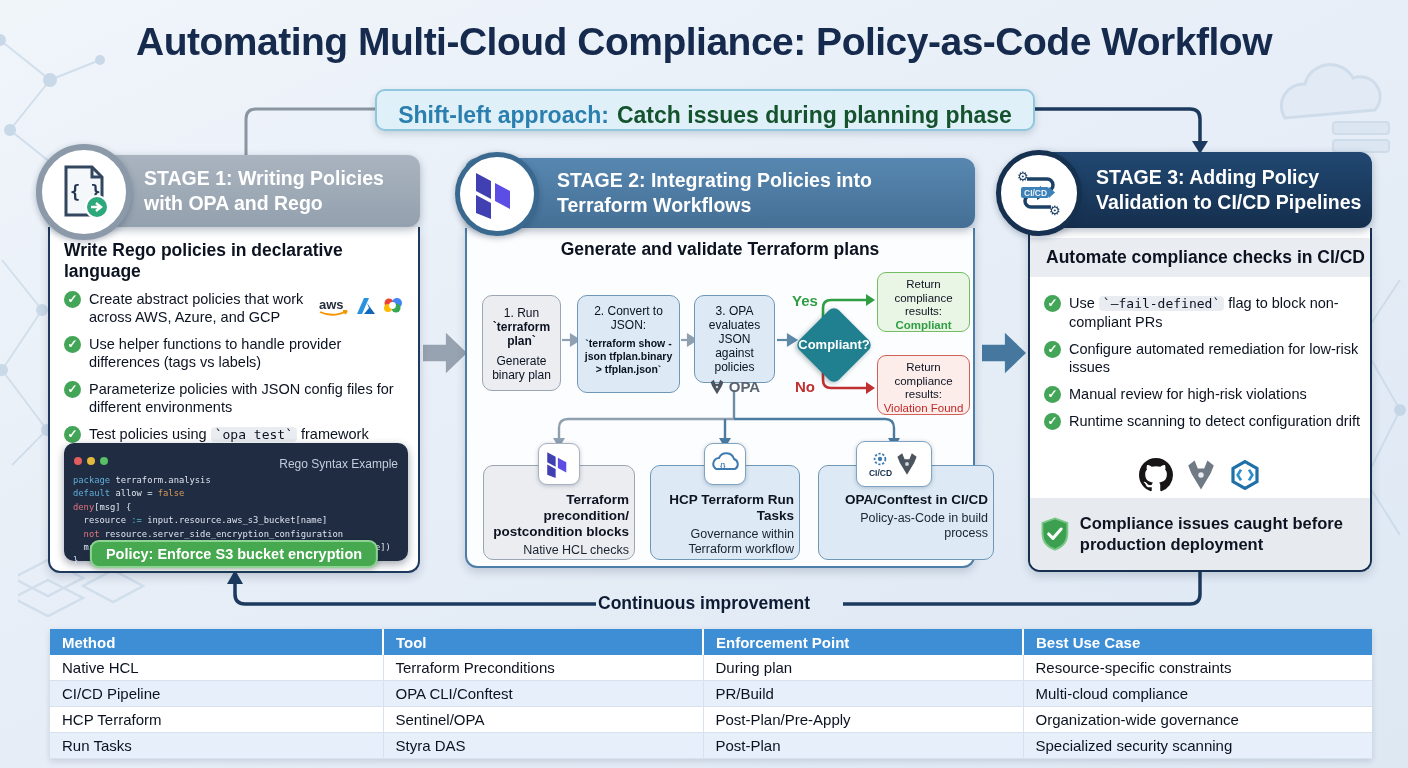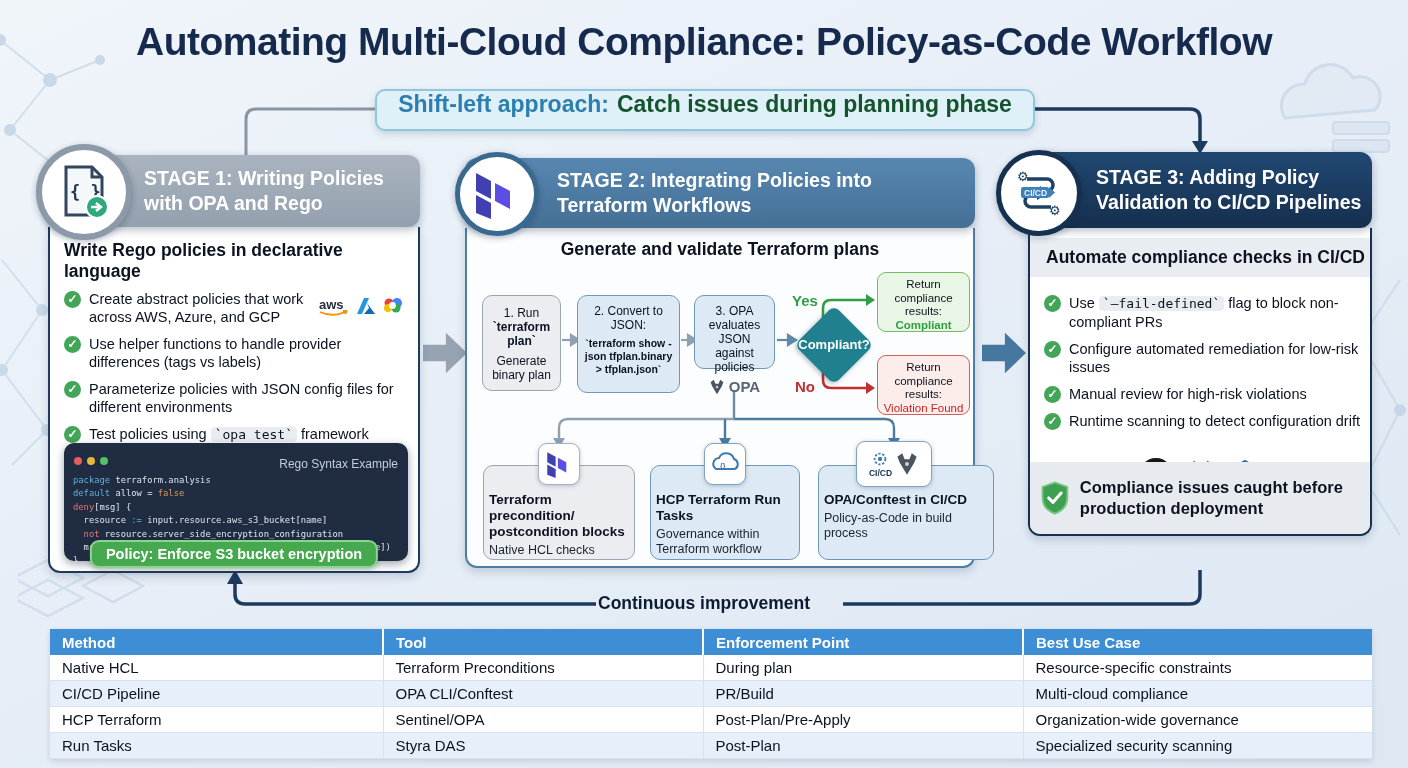--- a/index.html
+++ b/index.html
@@ -12,21 +12,21 @@
   
   .decor{position:absolute;opacity:.55;pointer-events:none;}
 
   
   .title{position:absolute;top:20px;left:0;right:0;text-align:center;
     font-size:39px;font-weight:bold;letter-spacing:-.5px;color:#152a4d;}
 
   
   .banner{position:absolute;left:375px;top:89px;width:660px;height:42px;
     background:#e0f0f9;border:2px solid #8fc8de;border-radius:10px;
-    display:flex;align-items:flex-start;justify-content:center;gap:8px;
+    display:flex;align-items:flex-end;justify-content:center;gap:8px;
     font-size:23px;font-weight:bold;box-shadow:0 3px 7px rgba(30,60,90,.18);z-index:4;box-sizing:border-box;}
   .banner .hl{color:#2a7fae;}
   .banner .rest{color:#14532d;}
 
   
   .stage-header{position:absolute;border-radius:12px;color:#fff;font-weight:bold;
     font-size:19.5px;line-height:25px;box-sizing:border-box;z-index:3;
     box-shadow:0 3px 8px rgba(20,40,70,.3);display:flex;flex-direction:column;justify-content:center;}
   .sh1{left:48px;top:155px;width:372px;height:72px;padding-left:96px;
     background:linear-gradient(#aab4c0,#93a0ad);}
@@ -38,21 +38,21 @@
     display:flex;align-items:center;justify-content:center;z-index:5;box-shadow:0 2px 6px rgba(20,40,70,.3);}
   .sc1{left:36px;top:144px;width:96px;height:96px;border:6px solid #8b99a8;}
   .sc2{left:455px;top:152px;width:84px;height:84px;border:5px solid #3a6990;}
   .sc3{left:996px;top:150px;width:86px;height:86px;border:5px solid #16304f;}
 
   
   .stage-body{position:absolute;background:#ffffff;box-sizing:border-box;z-index:2;
     border-radius:0 0 12px 12px;box-shadow:0 4px 10px rgba(20,40,70,.18);}
   .sb1{left:48px;top:227px;width:372px;height:346px;border:2px solid #1e3a5f;border-top:none;}
   .sb2{left:465px;top:228px;width:510px;height:340px;border:2px solid #4c7ea7;border-top:none;background:#fcfdfe;}
-  .sb3{left:1028px;top:228px;width:344px;height:308px;border:2px solid #16304f;border-top:none;}
+  .sb3{left:1028px;top:228px;width:344px;height:344px;border:2px solid #16304f;border-top:none;}
 
   .s-heading{font-weight:bold;color:#0b1220;}
   .s1-heading{margin:13px 12px 8px 14px;font-size:17.5px;}
   .s2-heading{text-align:center;margin-top:11px;font-size:17.5px;}
   .s3-band{position:absolute;left:0;right:0;top:10px;background:#e9edf2;
     padding:9px 0 9px 16px;font-weight:bold;font-size:17.5px;}
 
   
   ul.blist{list-style:none;margin:0;padding:0 8px 0 14px;}
   ul.blist li{display:flex;gap:8px;margin-bottom:9px;font-size:14.5px;line-height:18px;color:#0b1220;}
@@ -92,21 +92,21 @@
   .diamond-label{position:absolute;width:90px;text-align:center;color:#fff;font-weight:bold;font-size:13px;}
   .lbl-yes{position:absolute;color:#2f9e44;font-weight:bold;font-size:15px;}
   .lbl-no{position:absolute;color:#c03030;font-weight:bold;font-size:15px;}
   .rbox{position:absolute;border-radius:9px;box-sizing:border-box;text-align:center;
     font-size:11.5px;line-height:13.5px;padding:5px 3px;}
   .rbox-g{background:#eaf6e5;border:1.5px solid #74bd62;}
   .rbox-r{background:#fcecea;border:1.5px solid #d06058;}
   .st-g{color:#2f9e44;font-weight:bold;}
   .st-r{color:#c22828;font-weight:normal;}
 
-  .mbox{position:absolute;border-radius:10px;box-sizing:border-box;text-align:left;
+  .mbox{position:absolute;border-radius:10px;box-sizing:border-box;text-align:right;
     padding:26px 5px 14px 5px;}
   .mbox .mt{font-weight:bold;font-size:13.5px;line-height:16px;}
   .mbox .md{font-size:12.5px;line-height:15px;margin-top:3px;color:#1a2330;}
   .mtile{position:absolute;background:#fff;border-radius:9px;box-sizing:border-box;
     display:flex;align-items:center;justify-content:center;gap:3px;z-index:3;
     box-shadow:0 1px 4px rgba(20,40,70,.25);}
   .mtile.t-gray{border:1.5px solid #a7b2bf;}
   .mtile.t-blue{border:1.5px solid #7fa3c2;}
   .cicd-mini{font-size:8.5px;font-weight:bold;color:#16304f;}
 
@@ -320,21 +320,21 @@
 
     <div class="fbox fgray" style="left:15px;top:67px;width:79px;height:96px;padding-top:10px">
       <div>1. Run</div>
       <div class="fb-code">`terraform plan`</div>
       <div style="margin-top:6px">Generate binary plan</div>
     </div>
     <div class="fbox fblue" style="left:110px;top:67px;width:103px;height:98px;padding-top:8px">
       <div>2. Convert to JSON:</div>
       <div class="fb-code" style="font-size:10.5px;line-height:13px;margin-top:5px">`terraform show -json tfplan.binary &gt; tfplan.json`</div>
     </div>
-    <div class="fbox fblue" style="left:227px;top:67px;width:81px;height:74px;padding-top:8px">
+    <div class="fbox fblue" style="left:227px;top:67px;width:81px;height:88px;padding-top:8px">
       <div>3. OPA evaluates JSON against policies</div>
       <div class="opa-row">
         <svg width="16" height="16" viewBox="0 0 20 20">
           <polygon points="2,4 6,1 8,6 12,6 14,1 18,4 16,9 10,19 4,9" fill="#4b545f"></polygon>
           <circle cx="10" cy="10" r="1.6" fill="#cfd5db"></circle>
         </svg>
         <span class="opa-txt">OPA</span>
       </div>
     </div>
 

